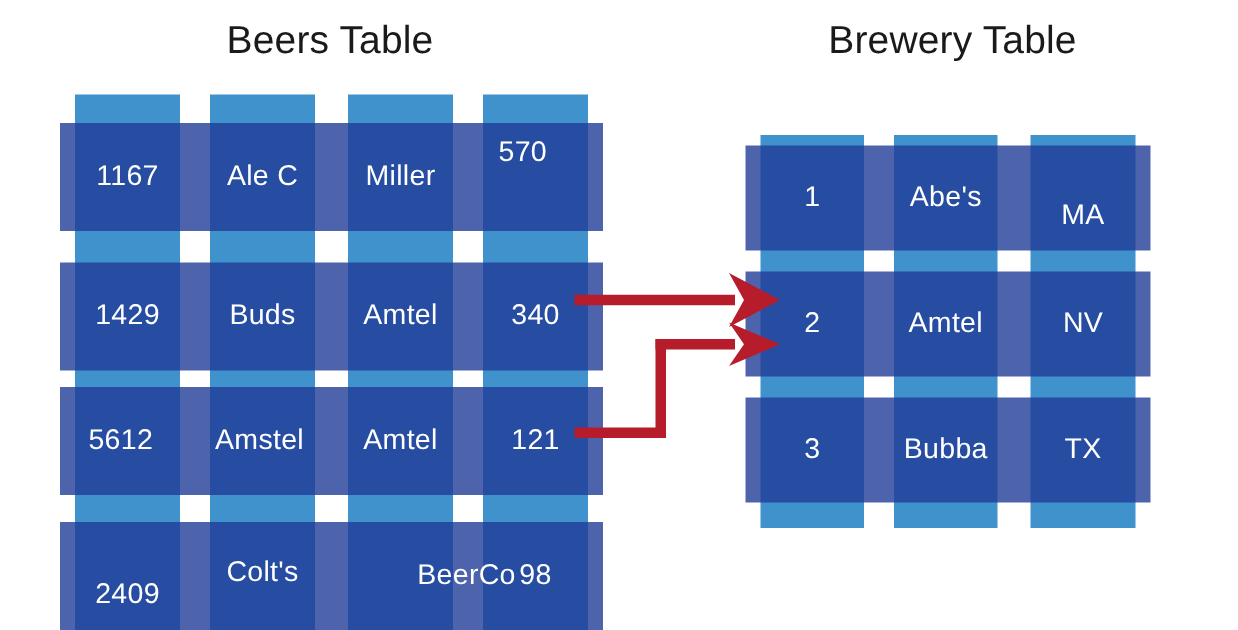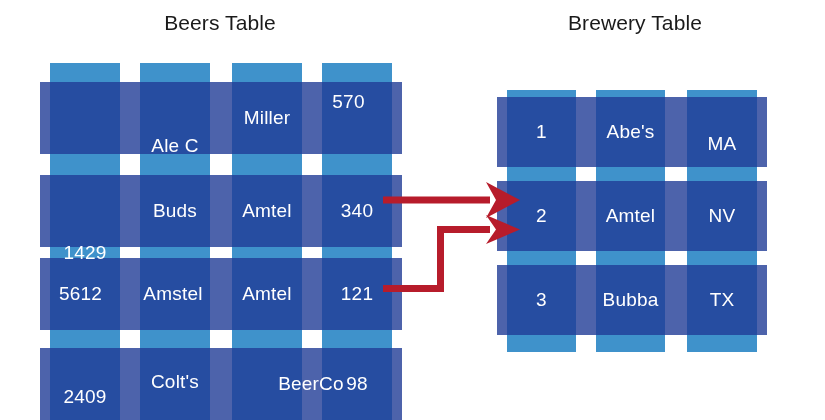--- a/index.html
+++ b/index.html
@@ -15,21 +15,21 @@
     font-family: "Liberation Sans", sans-serif;
   }
   .stage {
     position: absolute;
     left: 0; top: 0;
     width: 825px;
     height: 420px;
   }
   .table-title {
     position: absolute;
-    font-size: 21px;
+    font-size: 26px;
     font-weight: 400;
     color: #1a1a1a;
     letter-spacing: 0.1px;
     white-space: nowrap;
     text-align: center;
   }
   #beers-title { left: 60px; top: 11px; width: 320px; }
   #brewery-title { left: 510px; top: 11px; width: 250px; }
 
   
@@ -72,25 +72,26 @@
   <div class="col-strip" style="left:50px;  top:63px; width:70px; height:357px;"></div>
   <div class="col-strip" style="left:140px; top:63px; width:70px; height:357px;"></div>
   <div class="col-strip" style="left:232px; top:63px; width:70px; height:357px;"></div>
   <div class="col-strip" style="left:322px; top:63px; width:70px; height:357px;"></div>
 
   <div class="row-band" style="left:40px; top:82px;  width:362px; height:72px;"></div>
   <div class="row-band" style="left:40px; top:175px; width:362px; height:72px;"></div>
   <div class="row-band" style="left:40px; top:258px; width:362px; height:72px;"></div>
   <div class="row-band" style="left:40px; top:348px; width:362px; height:72px;"></div>
 
-  <div class="cell" style="left:140px; top:82px;  width:70px; height:72px;margin-top:28px;">Ale C</div>
+  <div class="cell" style="left:50px;  top:82px;  width:70px; height:72px;">1167</div>
+  <div class="cell" style="left:140px; top:82px;  width:70px; height:72px;">Ale C</div>
   <div class="cell" style="left:232px; top:82px;  width:70px; height:72px;">Miller</div>
   <div class="cell" style="left:322px; top:66px;  width:53px; height:72px;">570</div>
 
-  <div class="cell" style="left:50px;  top:175px; width:70px; height:72px;margin-top:42px;">1429</div>
+  <div class="cell" style="left:50px;  top:175px; width:70px; height:72px;">1429</div>
   <div class="cell" style="left:140px; top:175px; width:70px; height:72px;">Buds</div>
   <div class="cell" style="left:232px; top:175px; width:70px; height:72px;">Amtel</div>
   <div class="cell" style="left:322px; top:175px; width:70px; height:72px;">340</div>
 
   <div class="cell" style="left:50px;  top:258px; width:61px; height:72px;">5612</div>
   <div class="cell" style="left:140px; top:258px; width:66px; height:72px;">Amstel</div>
   <div class="cell" style="left:232px; top:258px; width:70px; height:72px;">Amtel</div>
   <div class="cell" style="left:322px; top:258px; width:70px; height:72px;">121</div>
 
   <div class="cell" style="left:50px;  top:351px; width:70px; height:92px;">2409</div>

